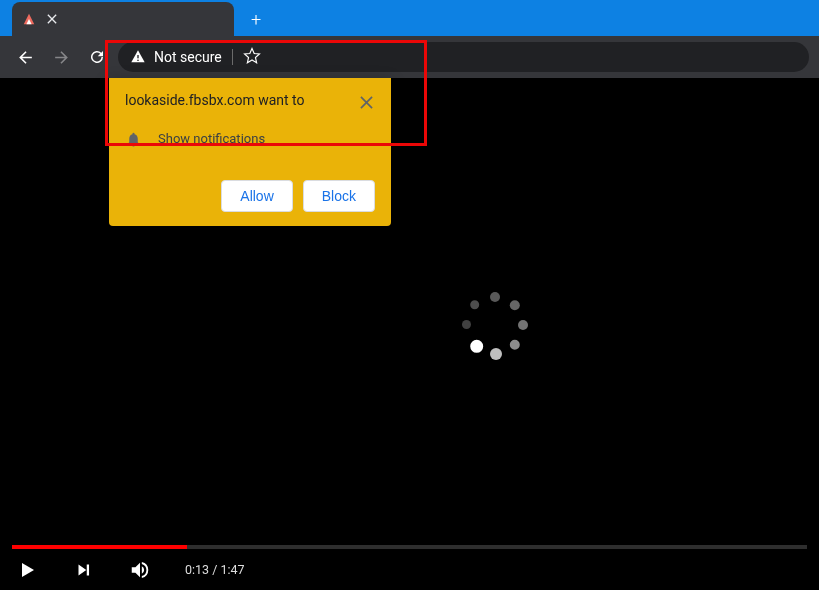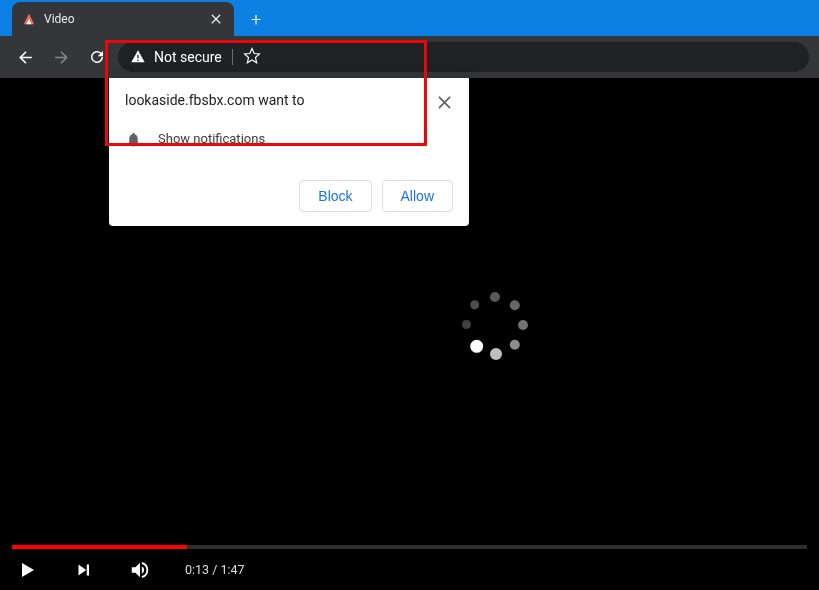--- a/index.html
+++ b/index.html
@@ -18,21 +18,21 @@
 .addrbar { flex:1; height:30px; background: #202124; border-radius: 15px; display:flex; align-items:center; padding: 0 12px; gap:10px; color:#bdc1c6; font-size:14px; }
 .sec-status { display:flex; align-items:center; gap:8px; color:#fff; }
 .sec-sep { width:1px; height:16px; background:#6b6b6b; }
 .urltext { flex:1; color:#bdc1c6; }
 .star { color:#fff; cursor:pointer; }
 
 .content { position:relative; height: calc(590px - 36px - 42px); background:#000; }
 
 .highlight-box { position:absolute; top: -38px; left: 105px; width: 322px; height: 106px; border: 3px solid #eb0707; pointer-events:none; z-index:20; }
 
-.perm-dialog { position:absolute; top: 0; left: 109px; width: 360px; background:#ffffff; border-radius: 0 0 4px 4px; box-shadow: 0 4px 16px rgba(0,0,0,0.3); padding: 14px 16px; z-index:10; }
+.perm-dialog { position:absolute; top: 0; left: 109px; width: 282px; background:#eab308; border-radius: 0 0 4px 4px; box-shadow: 0 4px 16px rgba(0,0,0,0.3); padding: 14px 16px; z-index:10; }
 .perm-header { display:flex; justify-content:space-between; align-items:flex-start; }
 .perm-title { font-size:14px; color:#202124; }
 .perm-close { cursor:pointer; padding: 2px; }
 .perm-row { display:flex; align-items:flex-start; gap:16px; margin-top:16px; }
 .perm-icon { color:#5f6368; }
 .perm-text { font-size:13px; color:#3c4043; }
 .perm-actions { display:flex; justify-content:flex-end; gap:10px; margin-top:28px; }
 .perm-btn { background:#fff; border:1px solid #dadce0; color:#1a73e8; font-size:14px; padding: 7px 18px; border-radius:4px; cursor:pointer; }
 
 .spinner { position:absolute; top: 208px; left: 456px; width: 80px; height: 80px; }
@@ -49,21 +49,20 @@
 <body>
 
 <div class="titlebar">
   <div class="tab">
     <span class="favicon">
       <svg viewBox="0 0 16 16" width="14" height="14">
           <polygon points="2,14 8,2 14,14" fill="#ed6a5e"></polygon>
           <polygon points="5,14 8,8 11,14" fill="#fff"></polygon>
         </svg>
     </span>
-    <span class="tab-title">Video</span>
     <span class="tab-close">
       <svg viewBox="0 0 12 12" width="10" height="10">
           <path d="M1 1 L11 11 M11 1 L1 11" stroke="#e8eaed" stroke-width="1.6"></path>
         </svg>
     </span>
   </div>
   <div class="newtab">+</div>
 </div>
 
 <div class="toolbar">
@@ -115,22 +114,22 @@
     </div>
     <div class="perm-row">
       <span class="perm-icon">
         <svg viewBox="0 0 24 24" width="17" height="17">
             <path d="M12 22a2 2 0 0 0 2-2h-4a2 2 0 0 0 2 2zm6-6V11c0-3.1-1.63-5.64-4.5-6.32V4a1.5 1.5 0 1 0-3 0v.68C7.63 5.36 6 7.9 6 11v5l-2 2v1h16v-1l-2-2z" fill="#5f6368"></path>
           </svg>
       </span>
       <span class="perm-text">Show notifications</span>
     </div>
     <div class="perm-actions">
+      <button class="perm-btn">Allow</button>
       <button class="perm-btn">Block</button>
-      <button class="perm-btn">Allow</button>
     </div>
   </div>
 
   <div class="spinner">
     <div class="dot" style="transform: rotate(0deg)   translate(28px); background:#fff; opacity:0.45; width:10px; height:10px;"></div>
     <div class="dot" style="transform: rotate(45deg)  translate(28px); background:#fff; opacity:0.55; width:10px; height:10px;"></div>
     <div class="dot" style="transform: rotate(90deg)  translate(28px); background:#fff; opacity:0.75; width:12px; height:12px;"></div>
     <div class="dot" style="transform: rotate(135deg) translate(28px); background:#fff; opacity:1; width:13px; height:13px;"></div>
     <div class="dot" style="transform: rotate(180deg) translate(28px); background:#fff; opacity:0.25; width:9px; height:9px;"></div>
     <div class="dot" style="transform: rotate(225deg) translate(28px); background:#fff; opacity:0.30; width:9px; height:9px;"></div>

